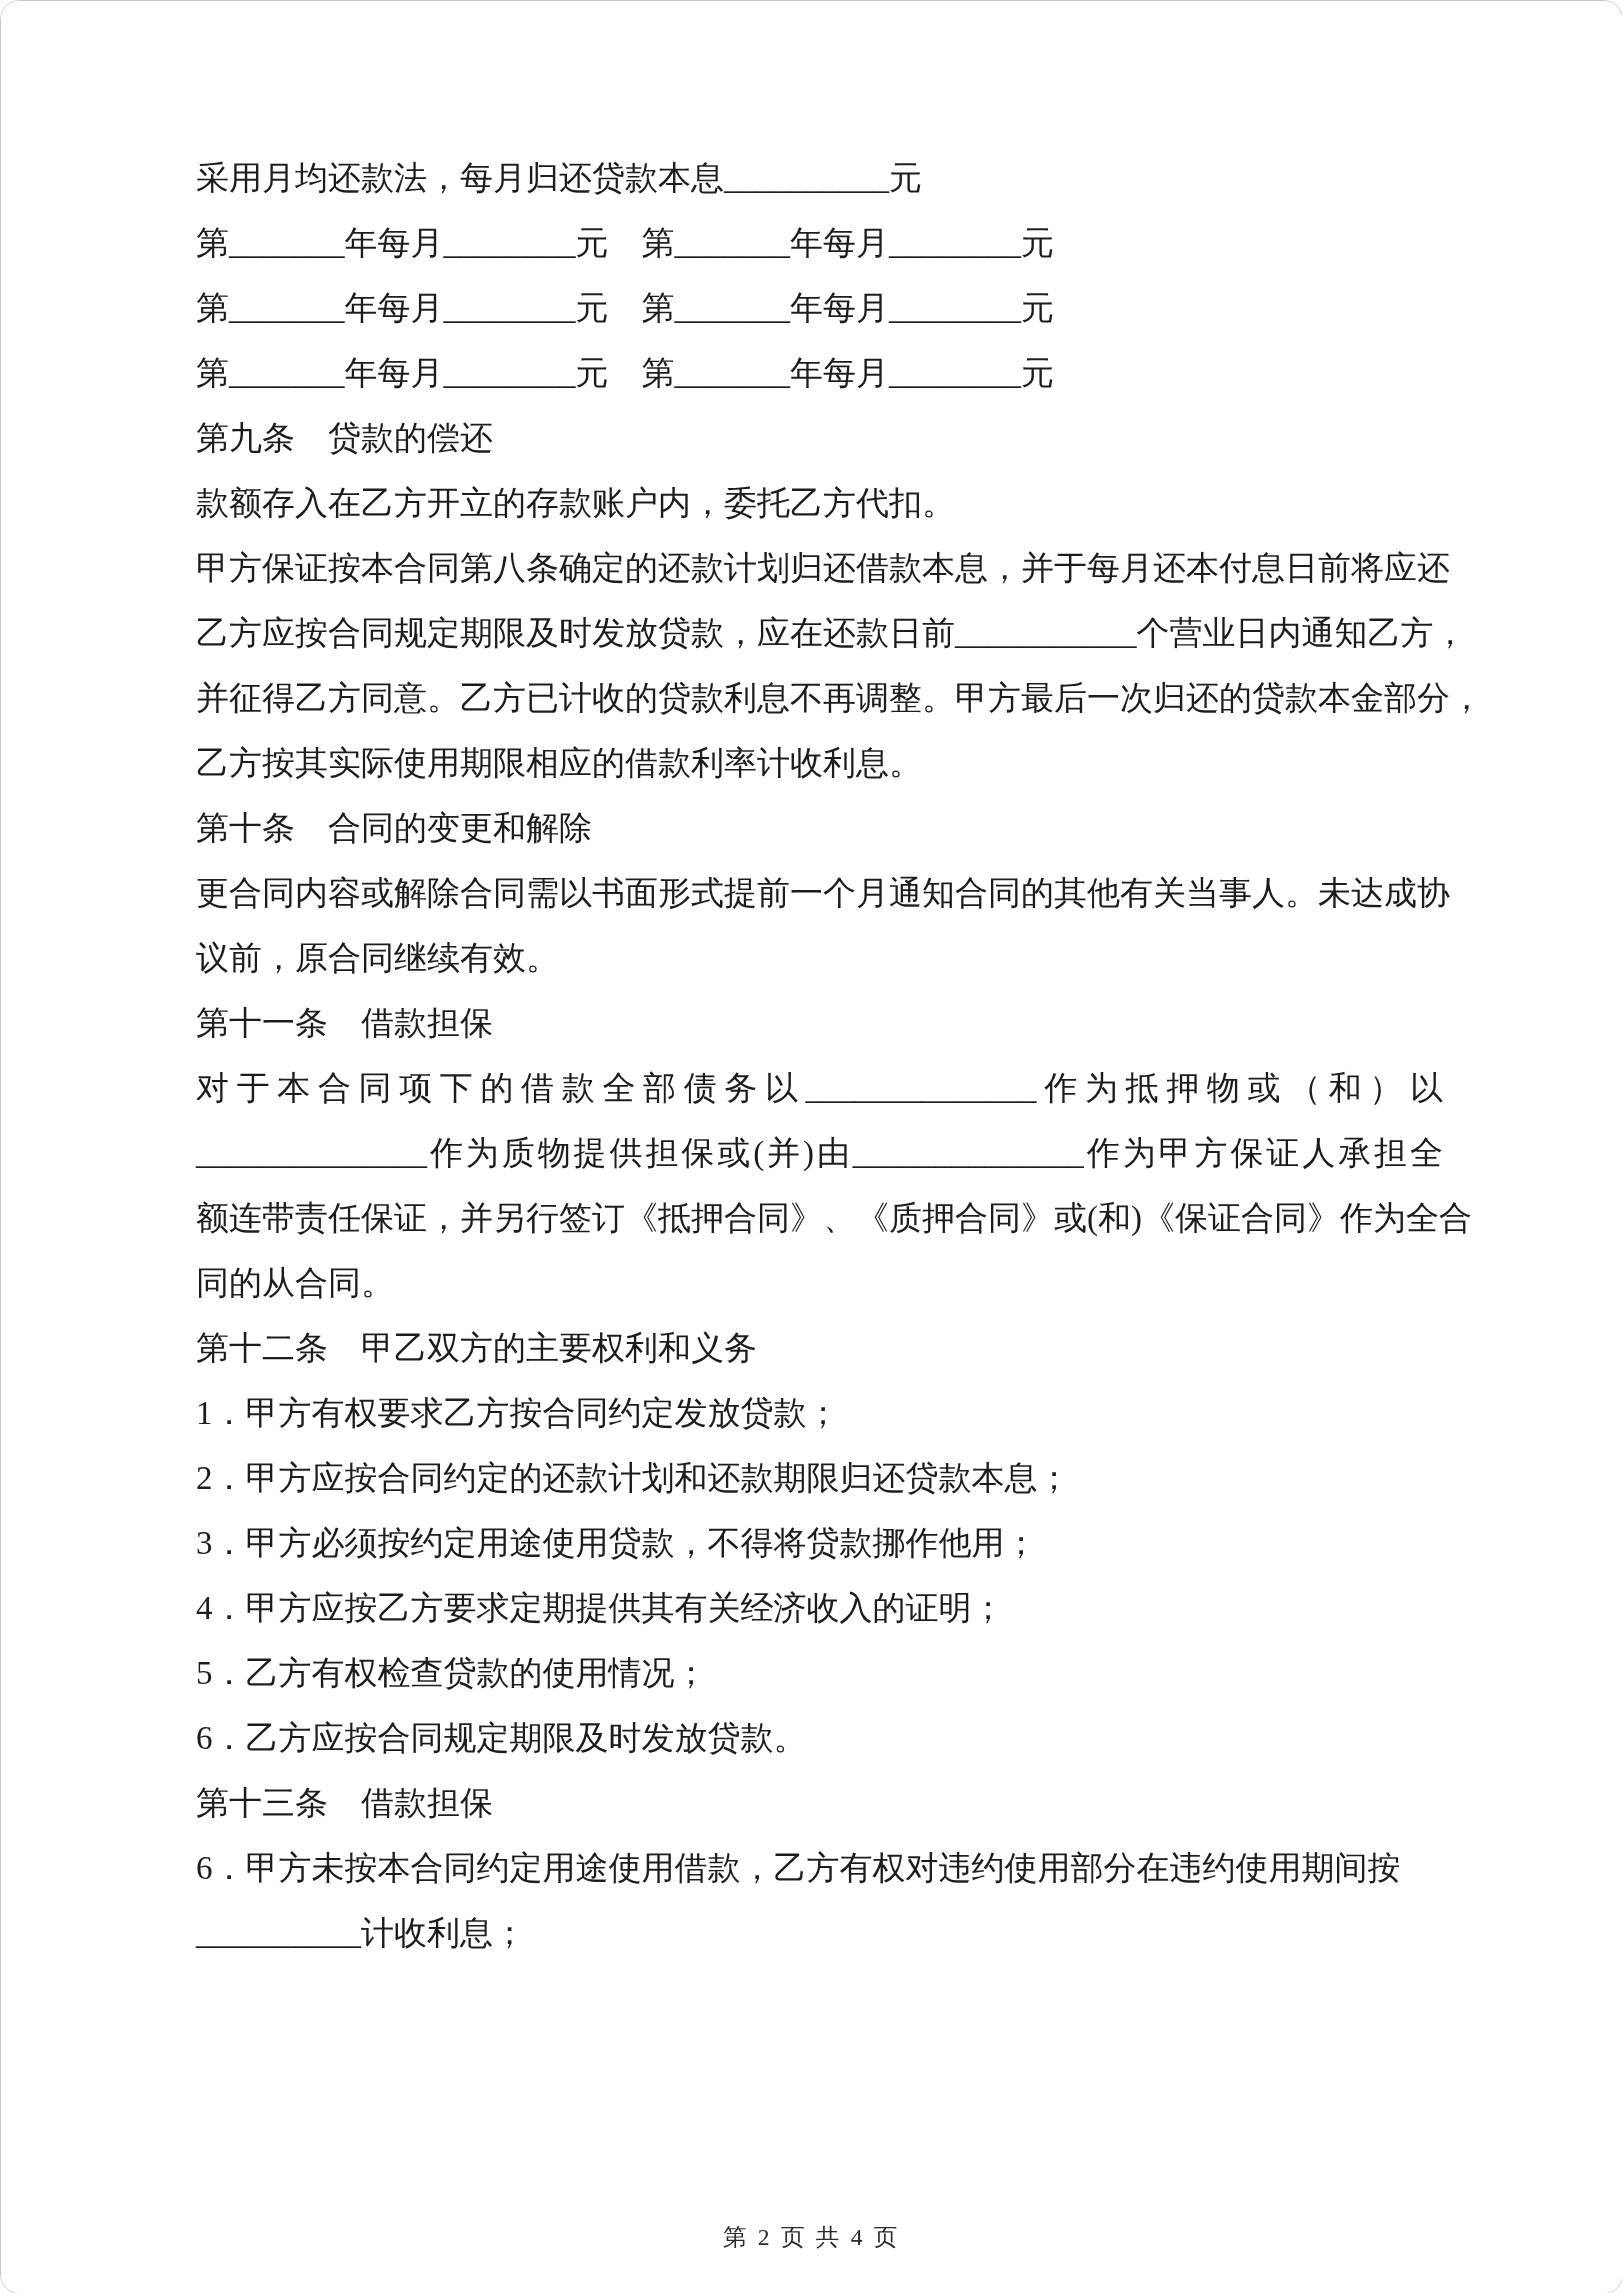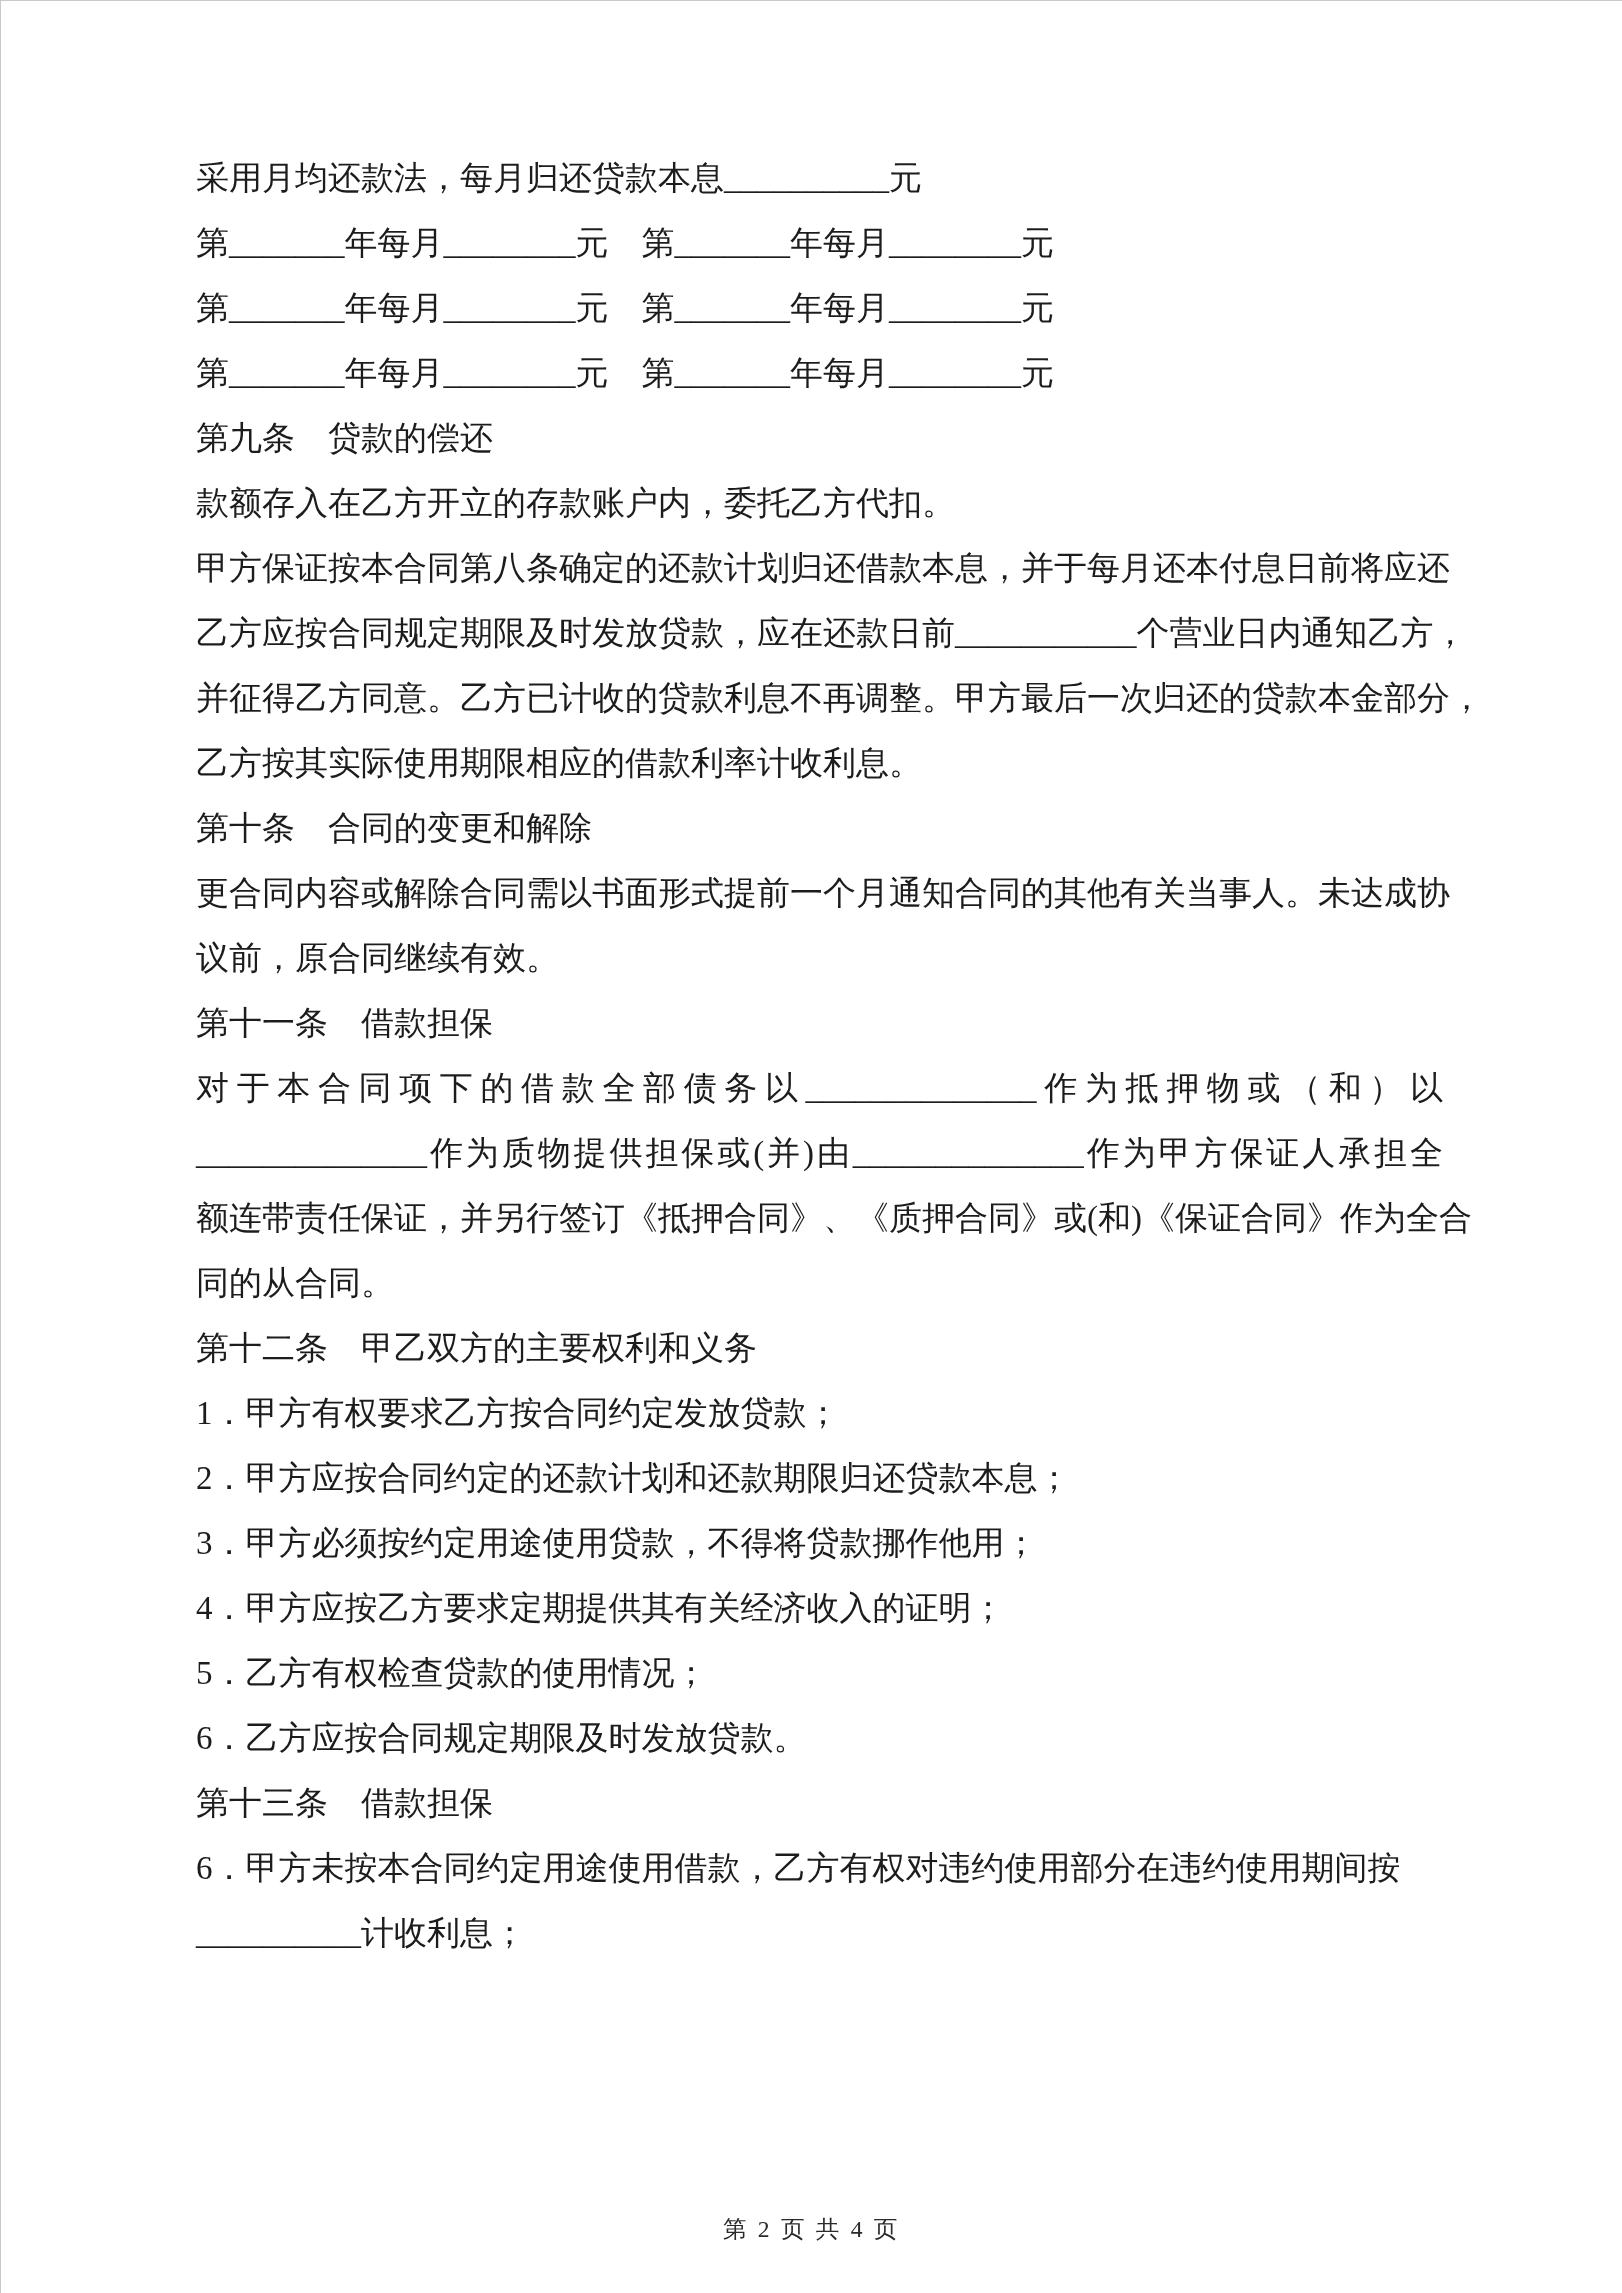--- a/index.html
+++ b/index.html
@@ -1,15 +1,15 @@
 <!DOCTYPE html>
 <html style="font-size:14.5px"><head>
 <meta charset="utf-8">
 <style>
-  * { margin: 0; padding: 0; box-sizing: border-box; }
+  * { margin: 0; padding: 0; box-sizing: border-box; border-radius: 19px; }
   html, body { background: #ffffff; }
   body {
     font-family: "Liberation Serif", "DejaVu Serif", serif;
     width: 1623px;
     height: 2294px;
   }
   .page {
     position: relative;
     width: 1623px;
     height: 2294px;
@@ -36,21 +36,21 @@
   }
   .line--justify {
     white-space: normal;
     text-align: justify;
     text-align-last: justify;
   }
   .footer {
     position: absolute;
     left: 0;
     right: 0;
-    bottom: 48px;
+    bottom: 40px;
     text-align: center;
     font-size: 23.6px;
     letter-spacing: 2.7px;
     color: #2a2a2a;
   }
 </style>
 </head>
 <body>
 
 <div class="page">

